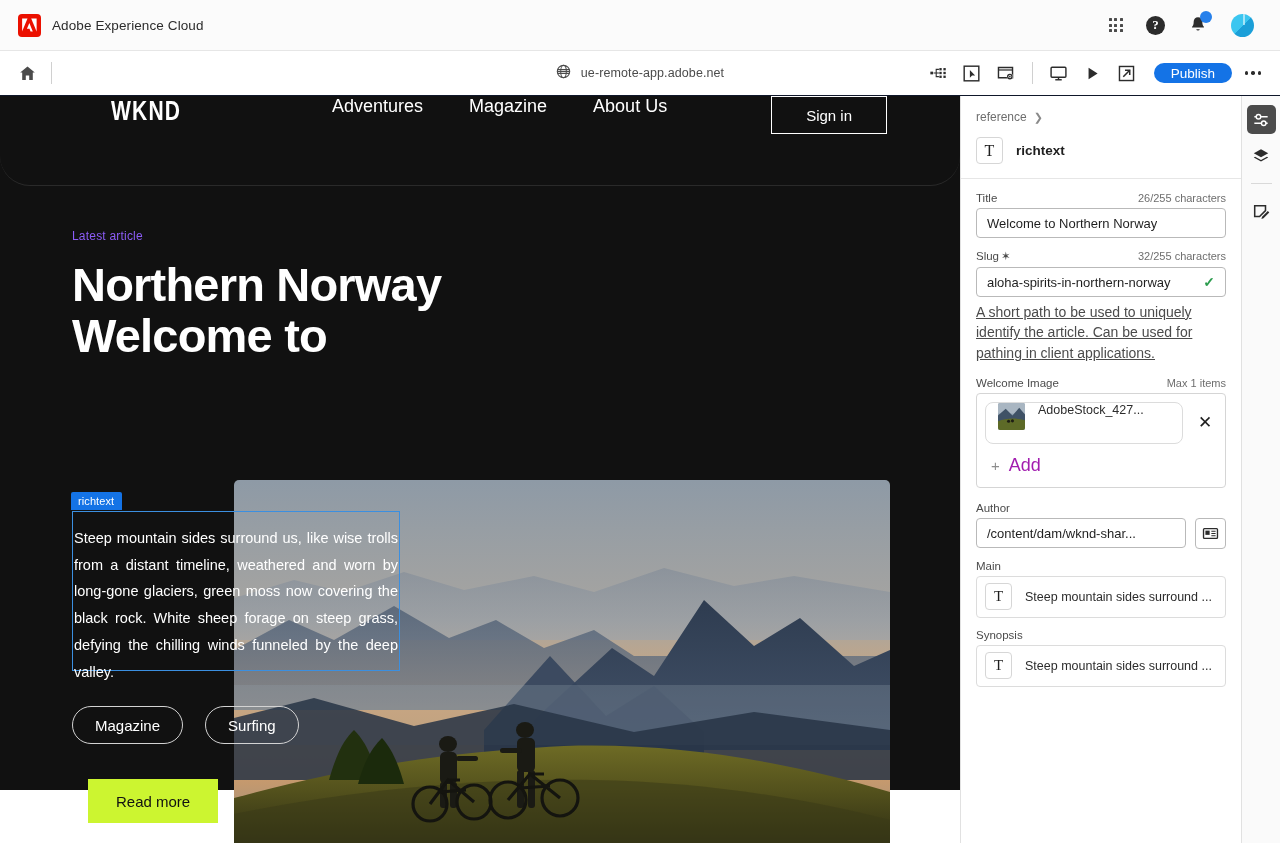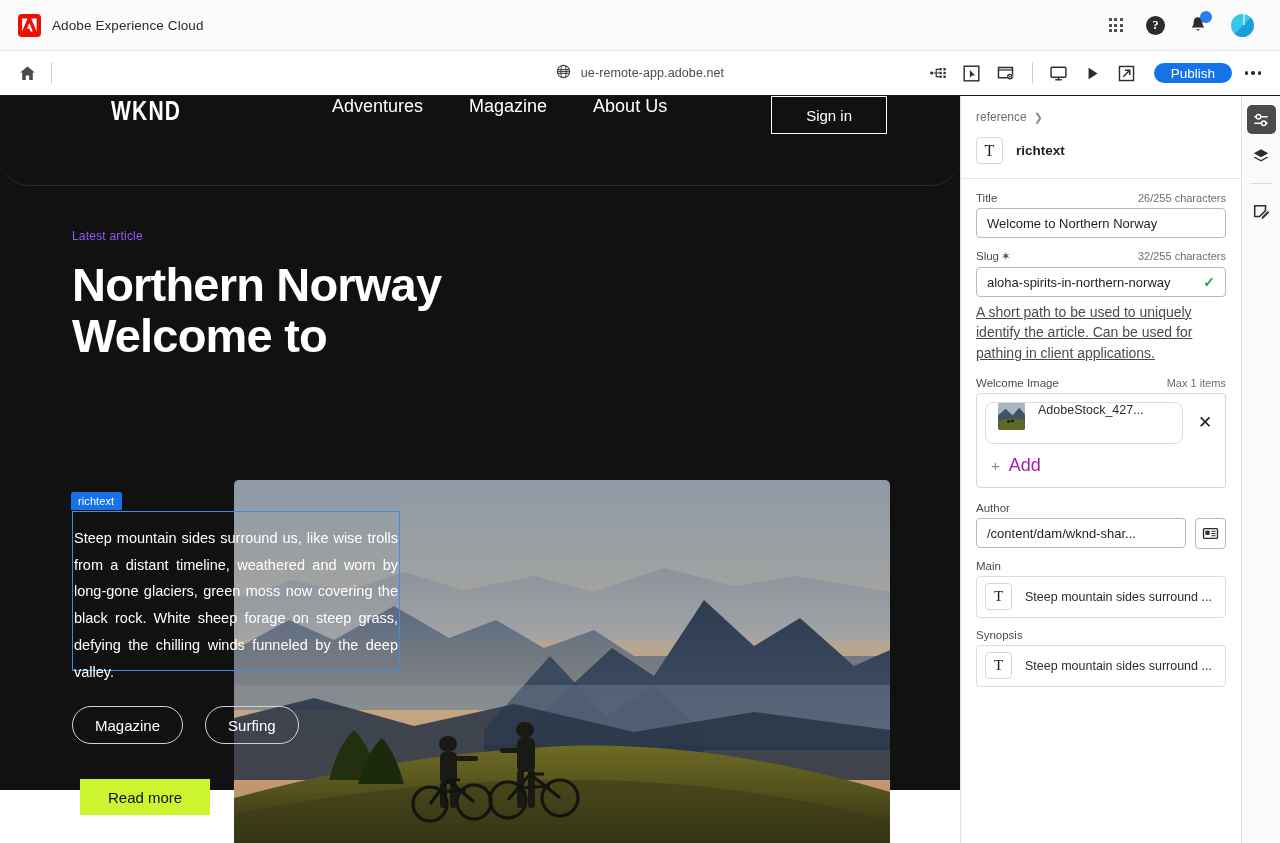--- a/index.html
+++ b/index.html
@@ -131,22 +131,22 @@
     text-align: justify; padding: 0 1px 0 1px;
   }
 
   .tags { position: absolute; left: 72px; top: 610px; display: flex; gap: 22px; z-index: 3; }
   .tag {
     border: 1px solid #d3d3d3; color: #fff; background: transparent;
     border-radius: 22px; height: 38px; padding: 0 22px; font-size: 15px;
     cursor: pointer; font-family: "Liberation Sans", sans-serif;
   }
   .readmore {
-    position: absolute; left: 80px; top: 683px; z-index: 3;
-    background: #ccf530; color: #111; border: none; height: 36px;
+    position: absolute; left: 88px; top: 683px; z-index: 3;
+    background: #ccf530; color: #111; border: none; height: 44px;
     padding: 0 28px; font-size: 15px; cursor: pointer; font-weight: 400;
     font-family: "Liberation Sans", sans-serif;
   }
   .canvas-rest { height: 49px; background: #fff; }
 
   
   .props {
     width: 281px; min-width: 281px; background: #ffffff;
     border-left: 1px solid #e1e1e1; overflow: hidden; position: relative;
     display: flex; flex-direction: column;

